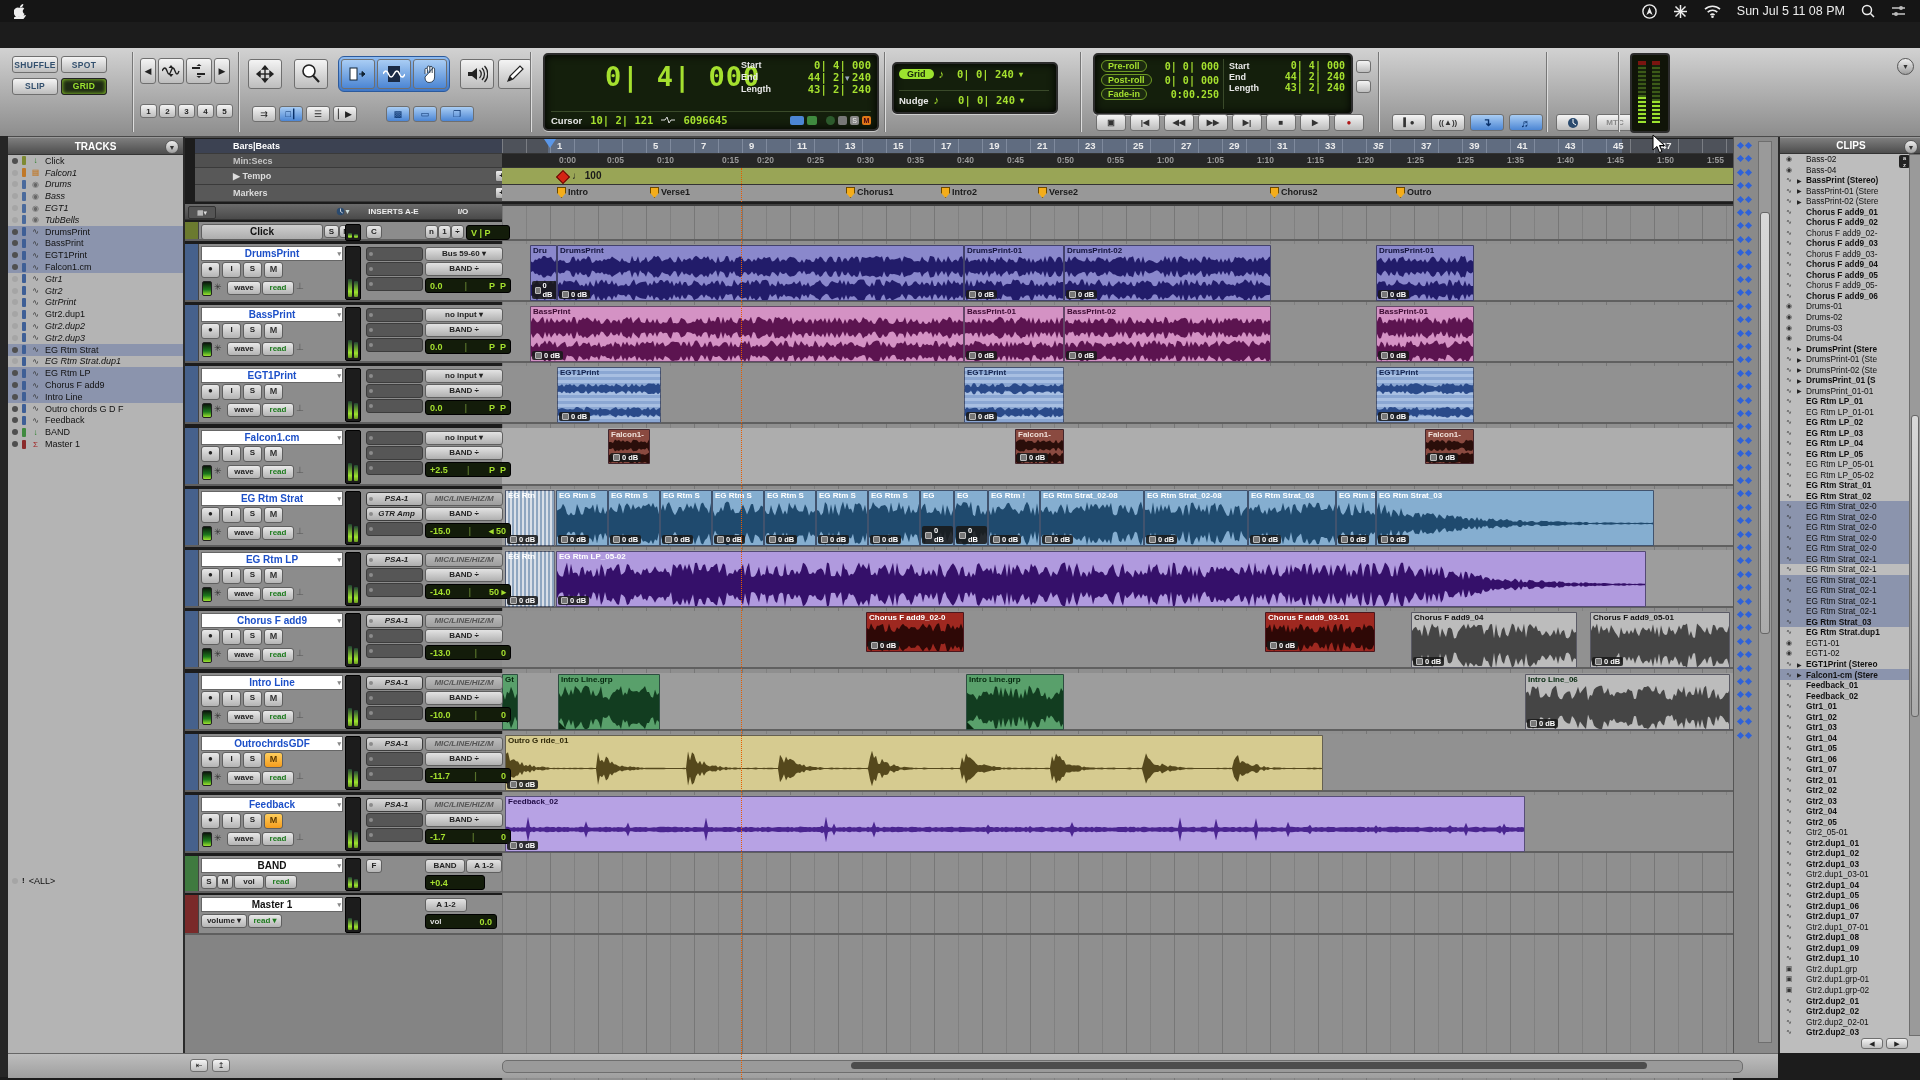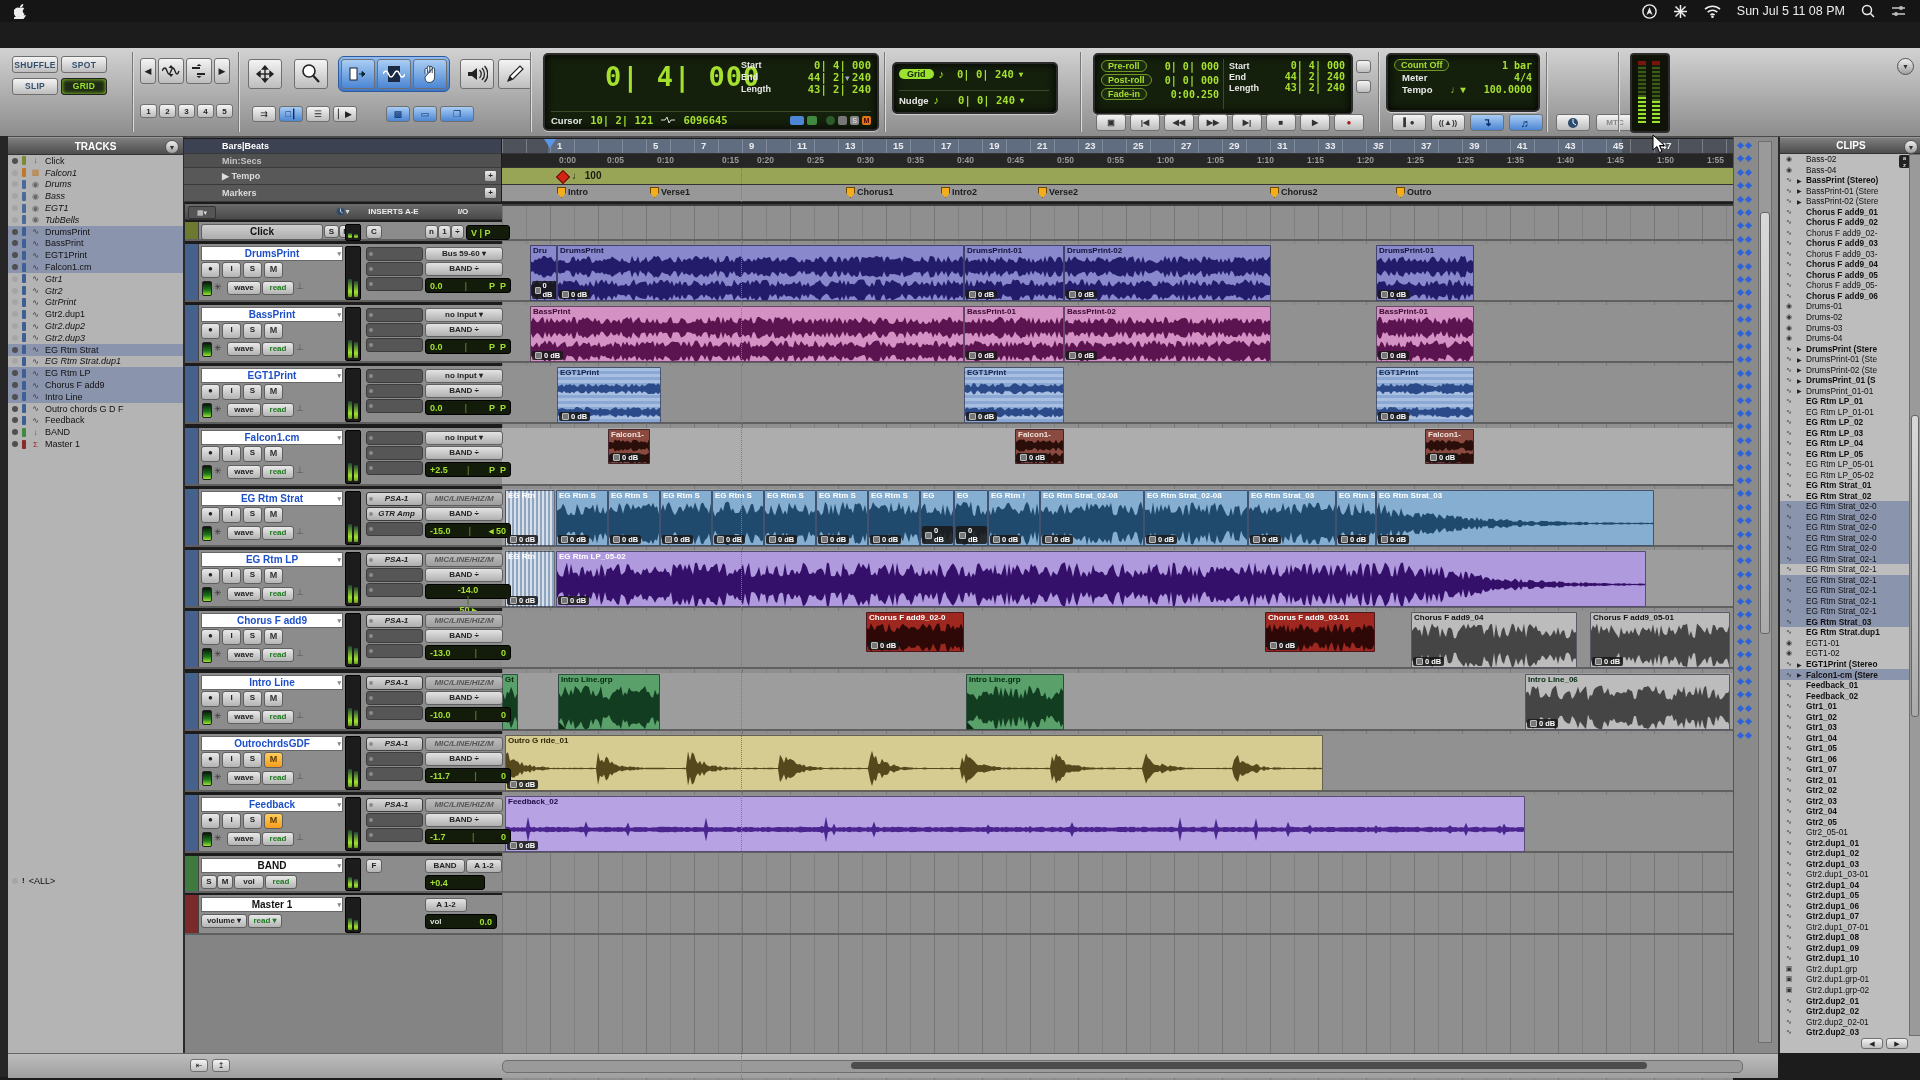--- a/index.html
+++ b/index.html
@@ -37,21 +37,21 @@
   .chev{position:absolute;right:4px;top:2px;width:12px;height:12px;border-radius:50%;background:linear-gradient(#efefef,#9e9e9e);border:1px solid #555;font-size:7px;color:#333;display:flex;align-items:center;justify-content:center}
   .side-row{display:flex;align-items:center;height:11.8px;font-size:9px;color:#111;padding-left:4px;gap:4px;white-space:nowrap}
   .side-row.sel{background:#8b94ad}
   .side-row .dot{width:6px;height:6px;border-radius:50%;background:#4f4f4f;flex:0 0 auto}
   .side-row .dot.off{background:#a5a5a5}
   .side-row .chip{width:4px;height:9px;border-radius:1px;flex:0 0 auto}
   .side-row .ticon{width:11px;font-size:8px;text-align:center;flex:0 0 auto;color:#333}
   .it{font-style:italic}
   .bold{font-weight:bold}
   
-  .rlabel{position:absolute;left:184px;width:317px;box-sizing:border-box;font-size:9px;font-weight:bold;color:#ddd;display:flex;align-items:center;padding-left:38px;border-bottom:1px solid #3a3a3a}
+  .rlabel{position:absolute;left:195px;width:317px;box-sizing:border-box;font-size:9px;font-weight:bold;color:#ddd;display:flex;align-items:center;padding-left:38px;border-bottom:1px solid #3a3a3a}
   .plus-chip{position:absolute;right:4px;width:11px;height:10px;border-radius:2px;background:linear-gradient(#eee,#aaa);border:1px solid #555;color:#222;font-size:8px;line-height:9px;text-align:center}
   .bar-num{position:absolute;top:1px;font-size:9.5px;font-weight:bold;color:#ececec}
   .min-num{position:absolute;top:1px;font-size:8.5px;font-weight:bold;color:#9a9a9a}
   .mflag{position:absolute;top:2px;width:9px;height:11px;background:#f4ad1b;border:1px solid #6b4a00;box-sizing:border-box;clip-path:polygon(0 0,100% 0,100% 52%,50% 100%,0 52%)}
   .mlabel{position:absolute;top:2px;font-size:9px;font-weight:bold;color:#1a1a1a;white-space:nowrap}
   
   .thdr{position:absolute;left:185px;width:317px;background:#8c8c8c;border-bottom:2px solid #5f5f5f;box-sizing:border-box}
   .tstrip{position:absolute;left:0;top:0;width:13px;height:100%;border-right:1px solid #444}
   .tname{position:absolute;left:16px;top:2px;width:140px;height:13px;background:#fff;border:1px solid #666;font-size:10px;font-weight:bold;text-align:center;line-height:13px;color:#1d50c8;white-space:nowrap;overflow:hidden}
   .tname .car{position:absolute;right:1px;top:0;color:#888;font-size:7px}
@@ -333,35 +333,20 @@
         <div class="btn transport-btn" style="width: 30px;">|◀</div>
         <div class="btn transport-btn" style="width: 30px;">◀◀</div>
         <div class="btn transport-btn" style="width: 30px;">▶▶</div>
         <div class="btn transport-btn" style="width: 30px;">▶|</div>
         <div class="btn transport-btn" style="width: 30px;">■</div>
         <div class="btn transport-btn" style="width: 30px;">▶</div>
         <div class="btn transport-btn" style="color: rgb(176, 24, 24); width: 30px;">●</div>
       </div>
     <div class="panel-sep" style="left:1378px"></div>
 
-    <div class="abs lcd" style="left:1386px;top:5px;width:150px;height:55px">
-      <div class="flex" style="justify-content:space-between;padding:4px 6px 0 6px">
-          <span class="pill">Count Off</span>
-          <span class="mono g" style="font-size:10px">1 bar</span>
-        </div>
-      <div class="flex" style="justify-content:space-between;padding:1px 6px 0 14px">
-          <span class="lab" style="font-size:9.5px">Meter</span>
-          <span class="mono g" style="font-size:10px">4/4</span>
-        </div>
-      <div class="flex" style="justify-content:space-between;padding:1px 6px 0 14px">
-          <span class="lab" style="font-size:9.5px">Tempo</span>
-          <span class="g" style="font-size:10px">♩▾</span>
-          <span class="mono g" style="font-size:10px">100.0000</span>
-        </div>
-    </div>
     <div class="abs flex" style="left:1392px;top:66px;gap:5px">
       <div class="btn transport-btn" style="width:34px">▍●</div>
       <div class="btn transport-btn" style="width:34px">((▲))</div>
       <div class="btn transport-btn blue" style="width:34px;font-size:11px">↴</div>
       <div class="btn transport-btn blue" style="width:34px;font-size:11px">♬</div>
     </div>
     <div class="panel-sep" style="left:1546px"></div>
     <div class="abs flex" style="left:1556px;top:66px;gap:6px">
       <div class="btn transport-btn" style="width:34px">
           <svg width="12" height="12" viewBox="0 0 12 12">
@@ -1168,21 +1153,21 @@
         </div>
         <div class="islot named" style="left: 181px; top: 3px;"><div class="led"></div><span style="margin-left: 4px;">PSA-1</span></div>
         <div class="islot" style="left: 181px; top: 18px;">
           <div class="led"></div>
         </div>
         <div class="islot" style="left: 181px; top: 33px;">
           <div class="led"></div>
         </div>
         <div class="ioslot dim" style="left: 240px; top: 3px; width: 76px;">MIC/LINE/HIZ/M</div>
         <div class="ioslot" style="left: 240px; top: 18px; width: 76px;">BAND  ÷</div>
-        <div class="iolcd" style="left: 240px; top: 34px; width: 76px; flex-direction: column;">
+        <div class="iolcd" style="left: 240px; top: 34px; width: 76px;">
           <span>-14.0</span>
           <span style="color:#56702a">|</span>
           <span>50 ▸</span>
         </div>
       </div>
       <div class="thdr" style="top: 611px; height: 58px;">
         <div class="tstrip" style="background: rgb(70, 97, 140);"></div>
         <div class="tname">Chorus F add9<div class="car">▾</div></div>
         <div class="vchip" style="left: 16px; top: 18px; width: 17px; height: 14px;"><span class="rec">●</span></div>
         <div class="vchip" style="left: 37px; top: 18px; width: 17px; height: 14px;">I</div>

